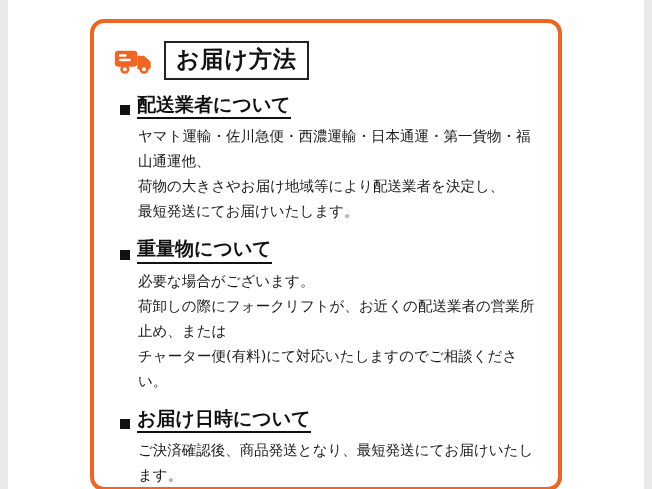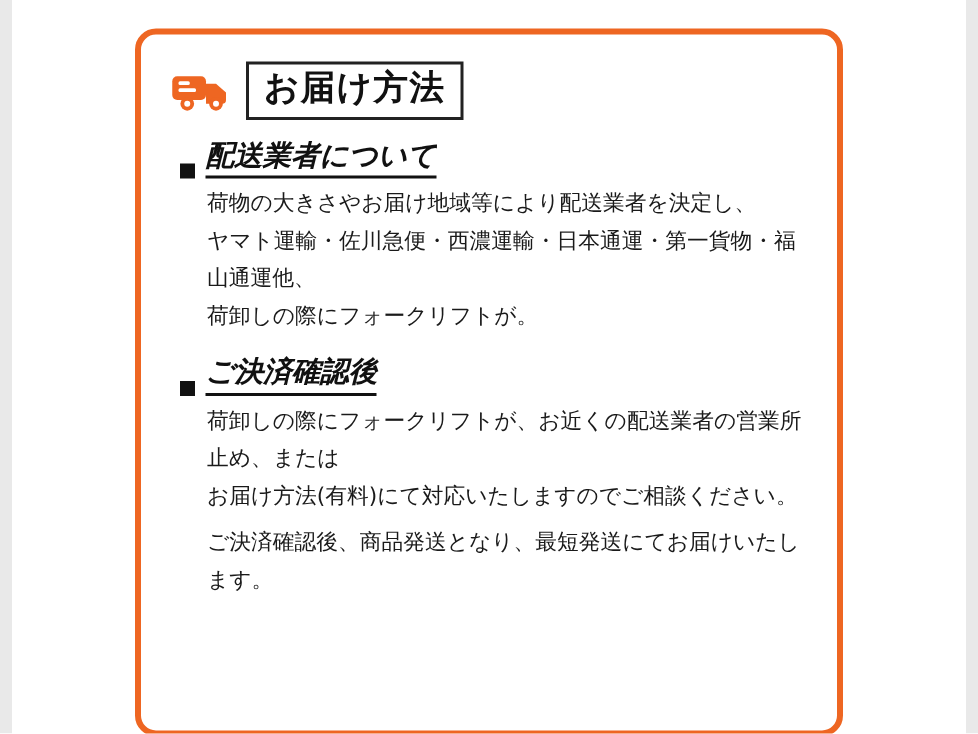--- a/index.html
+++ b/index.html
@@ -64,24 +64,23 @@
     letter-spacing: 1px;
     color: #111111;
     line-height: 1.25;
     white-space: nowrap;
   }
 
   .section { margin: 0 0 6px 0; }
 
   .section-head {
     display: flex;
-    align-items: flex-end;
+    align-items: center;
     gap: 7px;
     margin: 12px 0 5px 8px;
-    font-style: italic;
   }
   .bullet-square {
     width: 10px;
     height: 10px;
     background: #111111;
     margin-top: 9px;
     flex: 0 0 auto;
   }
   .section-title {
     font-size: 19px;
@@ -124,38 +123,43 @@
       </svg>
       <div class="title-box">お届け方法</div>
     </div>
 
     <div class="section">
       <div class="section-head">
         <span class="bullet-square"></span>
         <span class="section-title">配送業者について</span>
       </div>
       <div class="body-text">
+        <p>ヤマト運輸・佐川急便・西濃運輸・日本通運・第一貨物・福山通運他、</p>
         <p>荷物の大きさやお届け地域等により配送業者を決定し、</p>
-        <p>ヤマト運輸・佐川急便・西濃運輸・日本通運・第一貨物・福山通運他、</p>
-        <p>荷卸しの際にフォークリフトが。</p>
+        <p>最短発送にてお届けいたします。</p>
       </div>
     </div>
 
     <div class="section">
       <div class="section-head">
         <span class="bullet-square"></span>
-        <span class="section-title">ご決済確認後</span>
+        <span class="section-title">重量物について</span>
       </div>
       <div class="body-text">
+        <p>必要な場合がございます。</p>
         <p>荷卸しの際にフォークリフトが、お近くの配送業者の営業所止め、または</p>
-        <p>お届け方法(有料)にて対応いたしますのでご相談ください。</p>
+        <p>チャーター便(有料)にて対応いたしますのでご相談ください。</p>
       </div>
     </div>
 
     <div class="section">
+      <div class="section-head">
+        <span class="bullet-square"></span>
+        <span class="section-title">お届け日時について</span>
+      </div>
       <div class="body-text">
         <p>ご決済確認後、商品発送となり、最短発送にてお届けいたします。</p>
 
       </div>
     </div>
 
   </div>
 </div>
 
 </body></html>

